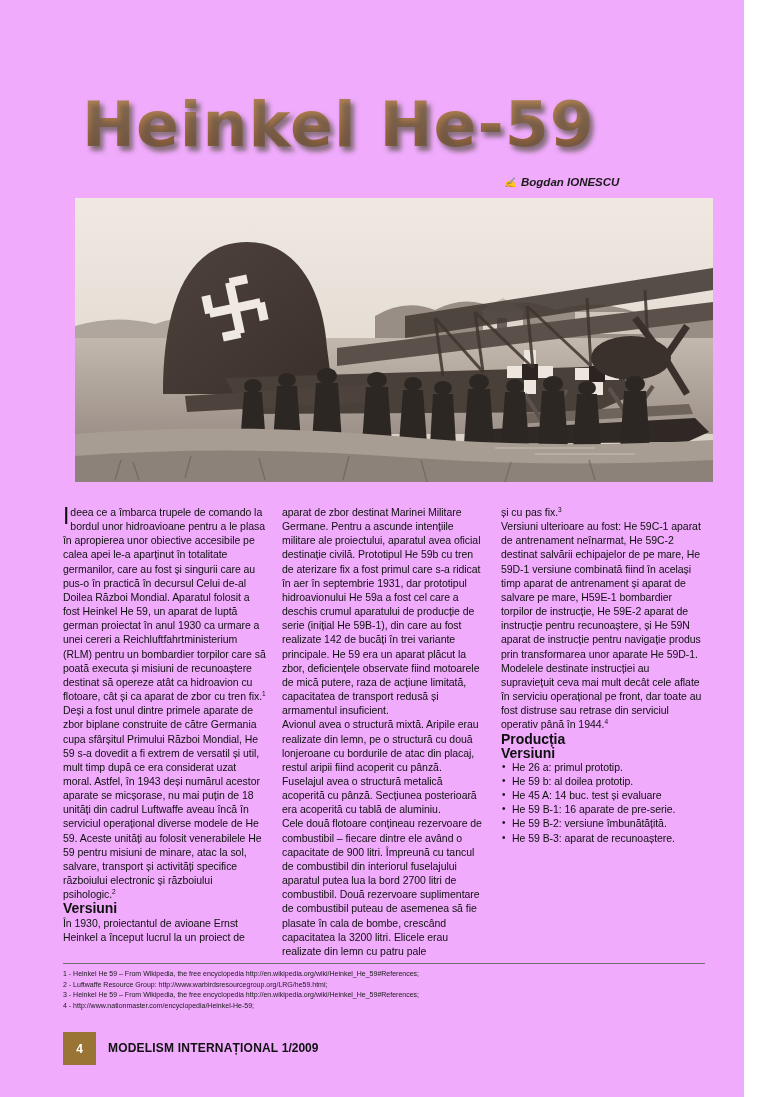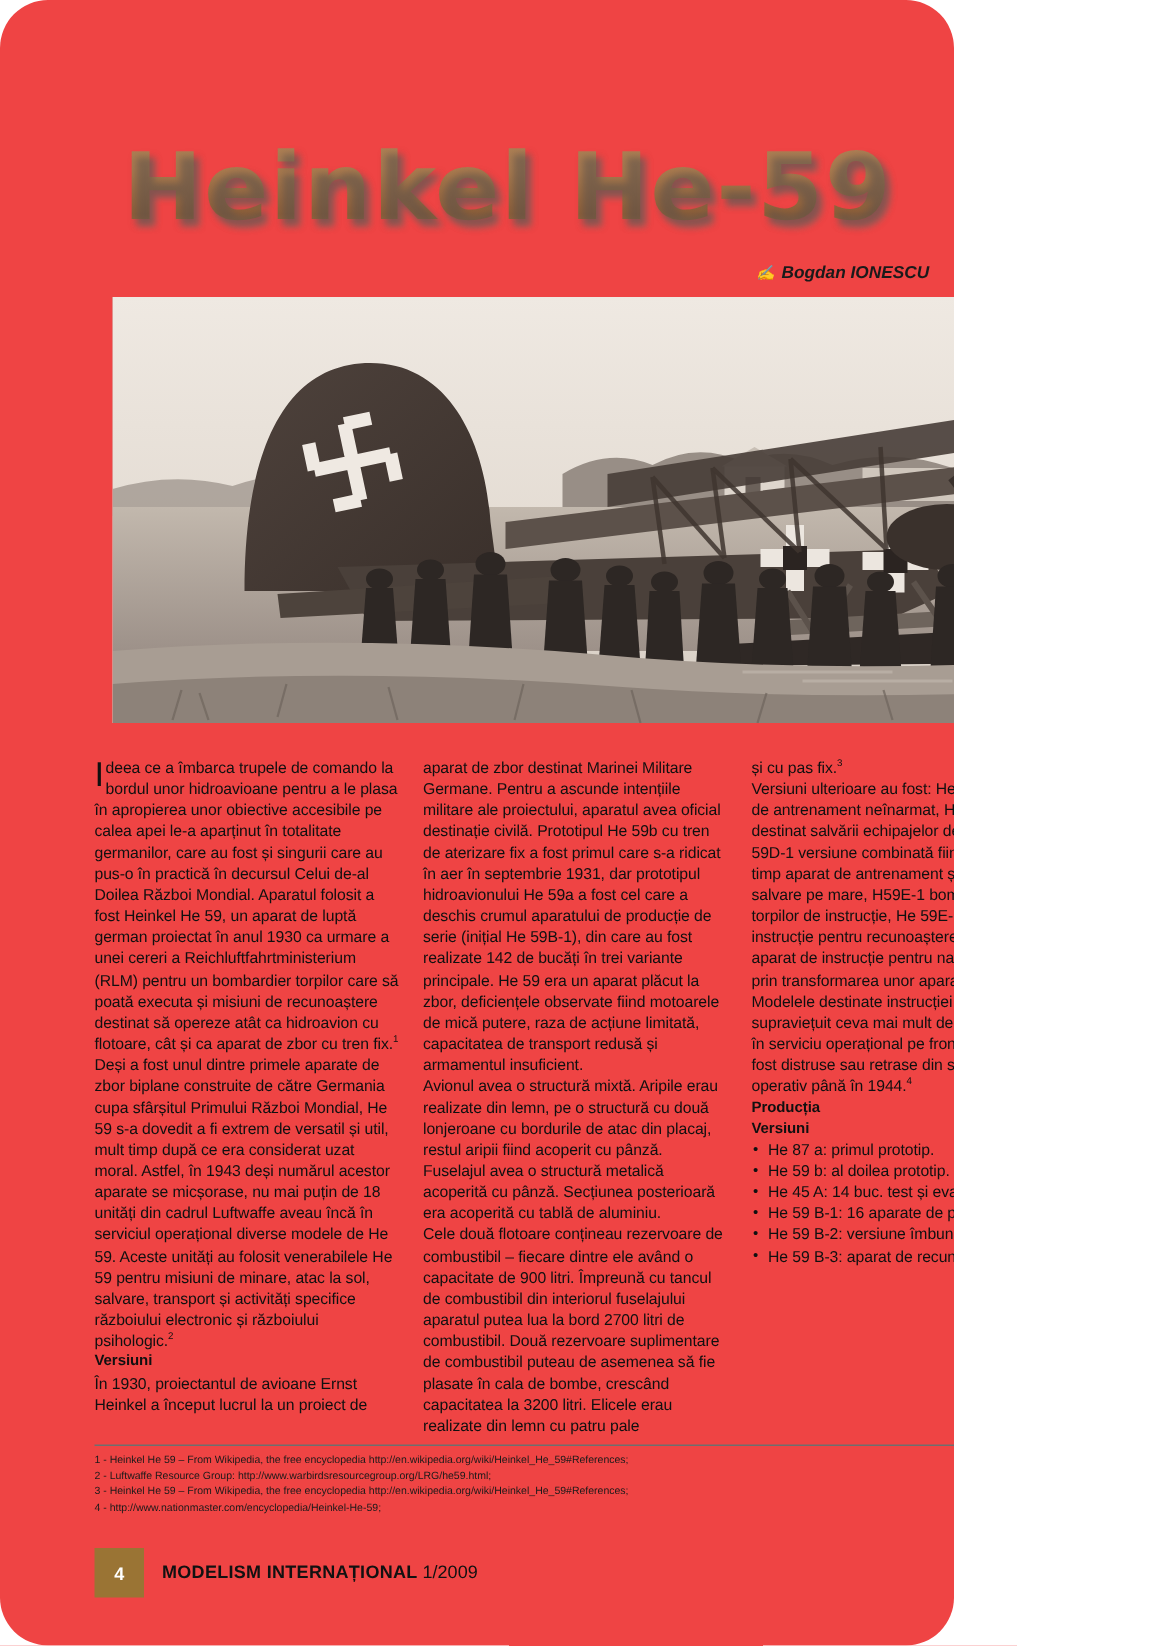--- a/index.html
+++ b/index.html
@@ -6,25 +6,24 @@
     margin: 0;
     padding: 0;
     background: #ffffff;
   }
   body {
     font-family: "Liberation Sans", sans-serif;
     color: #000;
   }
   .page {
     position: relative;
-    width: 636px;
+    width: 744px;
     height: 1097px;
-    background: #ef4444;
+    background: #f0abfc;
     overflow: hidden;
-    border-radius: 32px;
   }
 
   
   .title-block {
     position: absolute;
     left: 0;
     top: 88px;
     width: 768px;
     height: 80px;
   }
@@ -112,21 +111,21 @@
     line-height: 14.15px;
     color: #101010;
     letter-spacing: -0.05px;
   }
   .col p {
     margin: 0;
   }
   .sub {
     font-weight: bold;
     margin: 0;
-    font-size: 10px;
+    font-size: 14px;
     line-height: 14.15px;
   }
   .dropcap-para {
     position: relative;
   }
   .dropcap {
     float: left;
     font-size: 23px;
     line-height: 20px;
     font-weight: normal;
@@ -196,21 +195,21 @@
   .footer-text {
     position: absolute;
     left: 108px;
     top: 1041px;
     font-size: 12px;
     font-weight: bold;
     color: #111;
     letter-spacing: 0.2px;
   }
   .footer-issue {
-    font-weight: normal;
+    font-weight: bold;
     letter-spacing: 0;
     margin-top: 37px;
   }
 </style>
 </head>
 <body>
 
 <div class="page">
 
   <div class="title-block">
@@ -407,21 +406,21 @@
       <p>Avionul avea o structură mixtă. Aripile erau realizate din lemn, pe o structură cu două lonjeroane cu bordurile de atac din placaj, restul aripii fiind acoperit cu pânză. Fuselajul avea o structură metalică acoperită cu pânză. Secțiunea posterioară era acoperită cu tablă de aluminiu.</p>
       <p>Cele două flotoare conțineau rezervoare de combustibil – fiecare dintre ele având o capacitate de 900 litri. Împreună cu tancul de combustibil din interiorul fuselajului aparatul putea lua la bord 2700 litri de combustibil. Două rezervoare suplimentare de combustibil puteau de asemenea să fie plasate în cala de bombe, crescând capacitatea la 3200 litri. Elicele erau realizate din lemn cu patru pale</p>
     </div>
 
     <div class="col">
       <p><span>și cu pas fix.</span><sup>3</sup></p>
       <p><span>Versiuni ulterioare au fost: He 59C-1 aparat de antrenament neînarmat, He 59C-2 destinat salvării echipajelor de pe mare, He 59D-1 versiune combinată fiind în același timp aparat de antrenament și aparat de salvare pe mare, H59E-1 bombardier torpilor de instrucție, He 59E-2 aparat de instrucție pentru recunoaștere, și He 59N aparat de instrucție pentru navigație produs prin transformarea unor aparate He 59D-1. Modelele destinate instrucției au supraviețuit ceva mai mult decât cele aflate în serviciu operațional pe front, dar toate au fost distruse sau retrase din serviciul operativ până în 1944.</span><sup>4</sup></p>
       <p class="sub">Producția</p>
       <p class="sub">Versiuni</p>
       <ul class="versions">
-        <li>He 87 a: primul prototip.</li>
+        <li>He 26 a: primul prototip.</li>
         <li>He 59 b: al doilea prototip.</li>
         <li>He 45 A: 14 buc. test și evaluare</li>
         <li>He 59 B-1: 16 aparate de pre-serie.</li>
         <li>He 59 B-2: versiune îmbunătățită.</li>
         <li>He 59 B-3: aparat de recunoaștere.</li>
       </ul>
     </div>
   </div>
 
   <div class="rule"></div>

